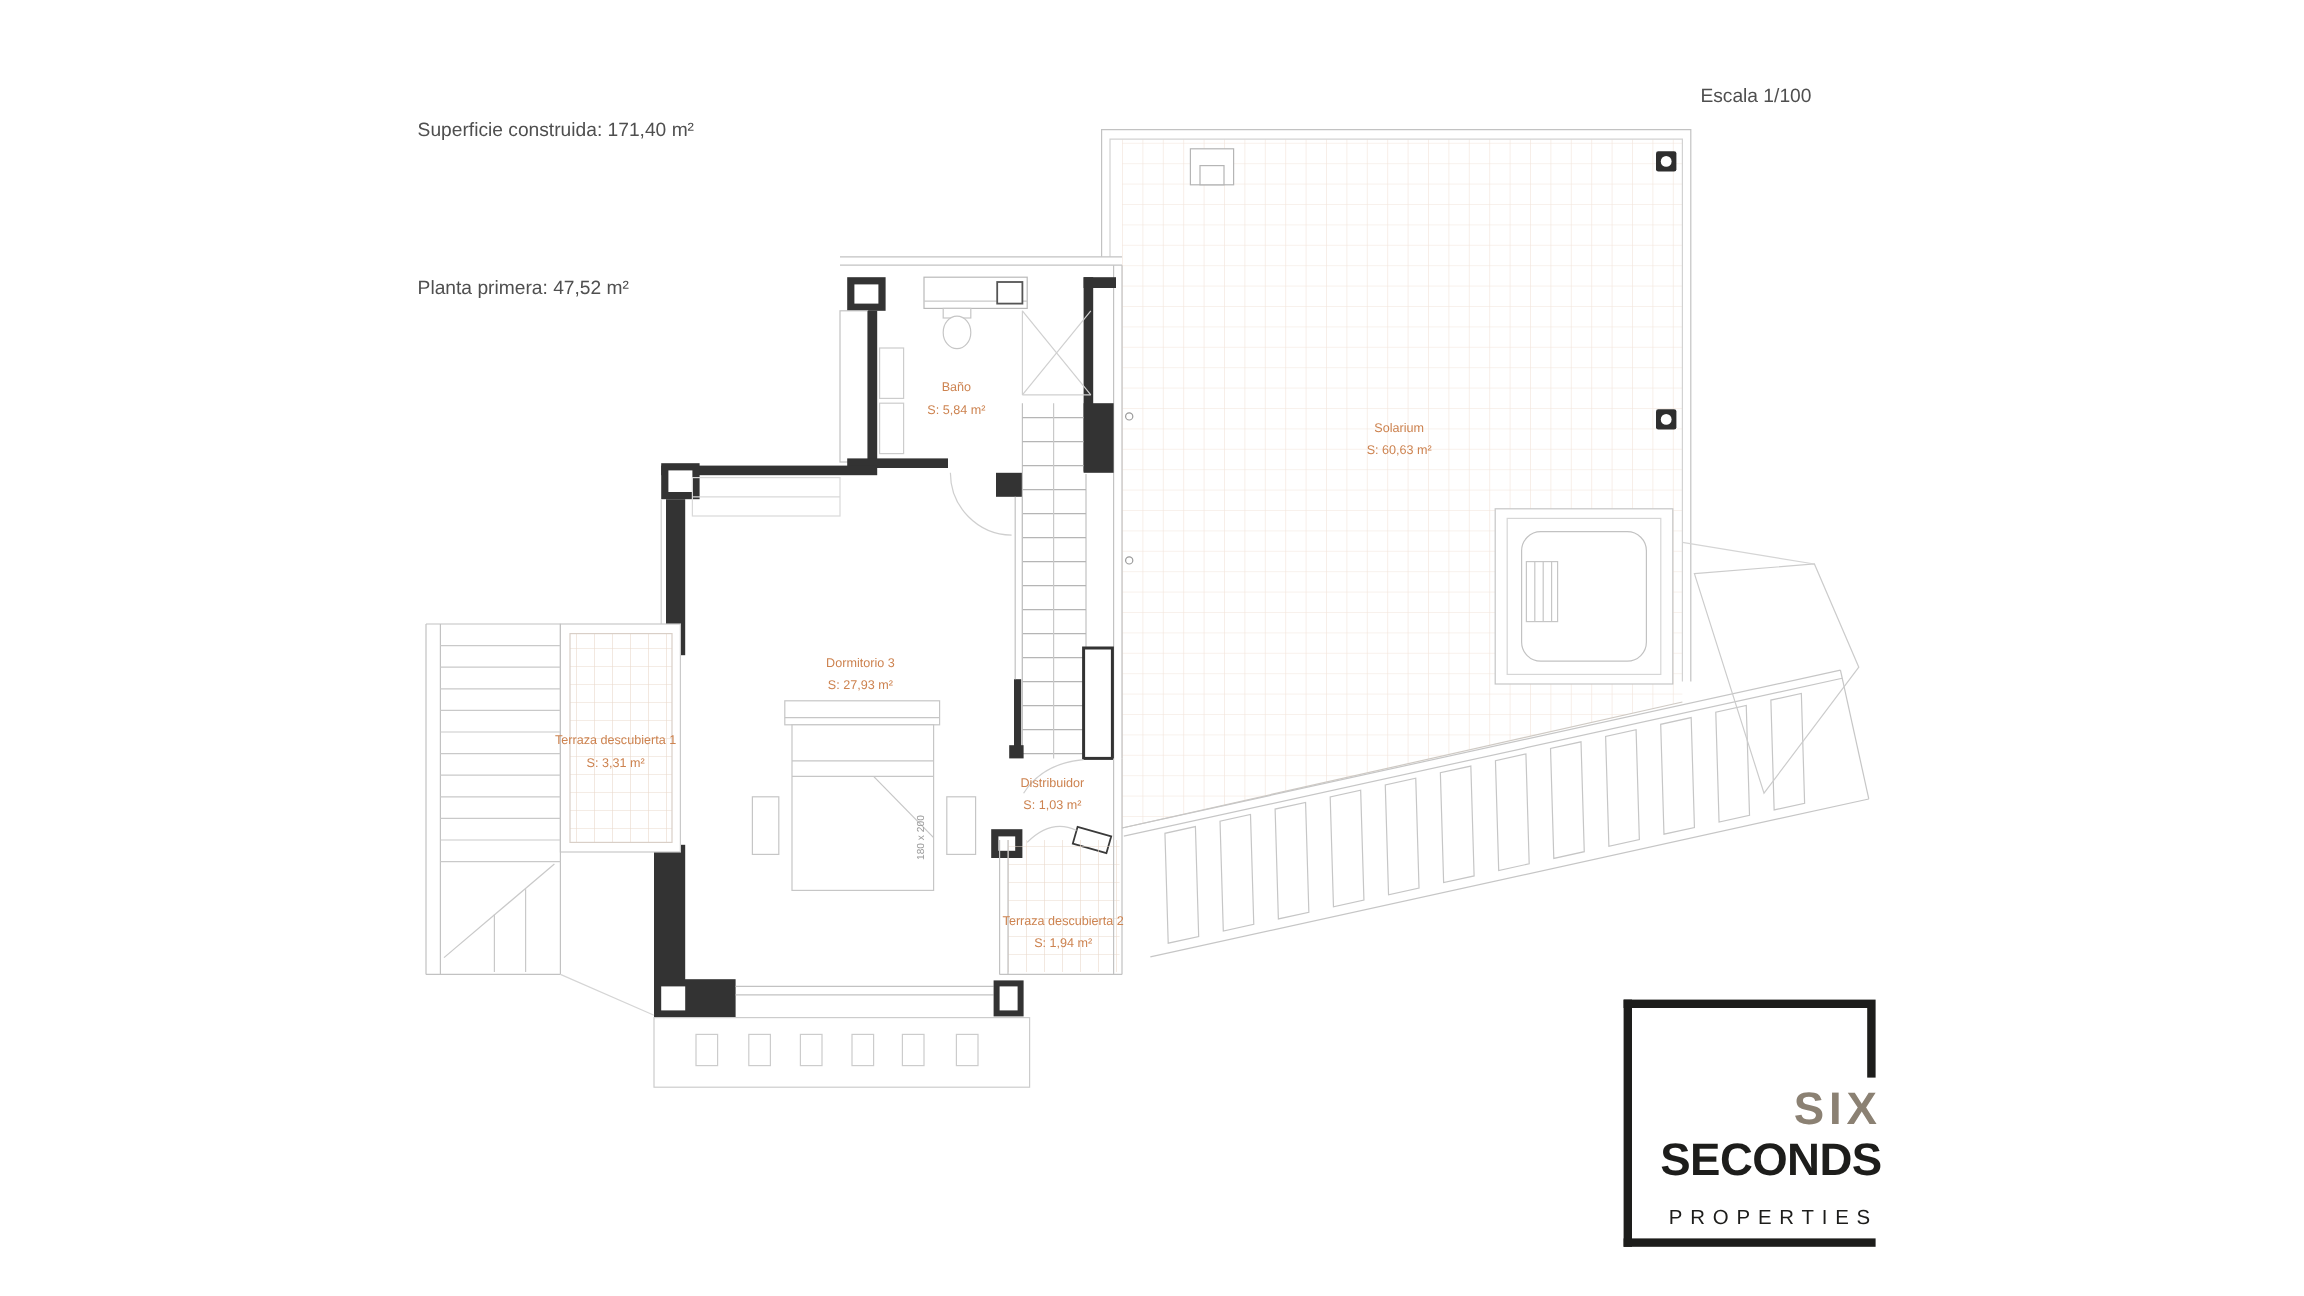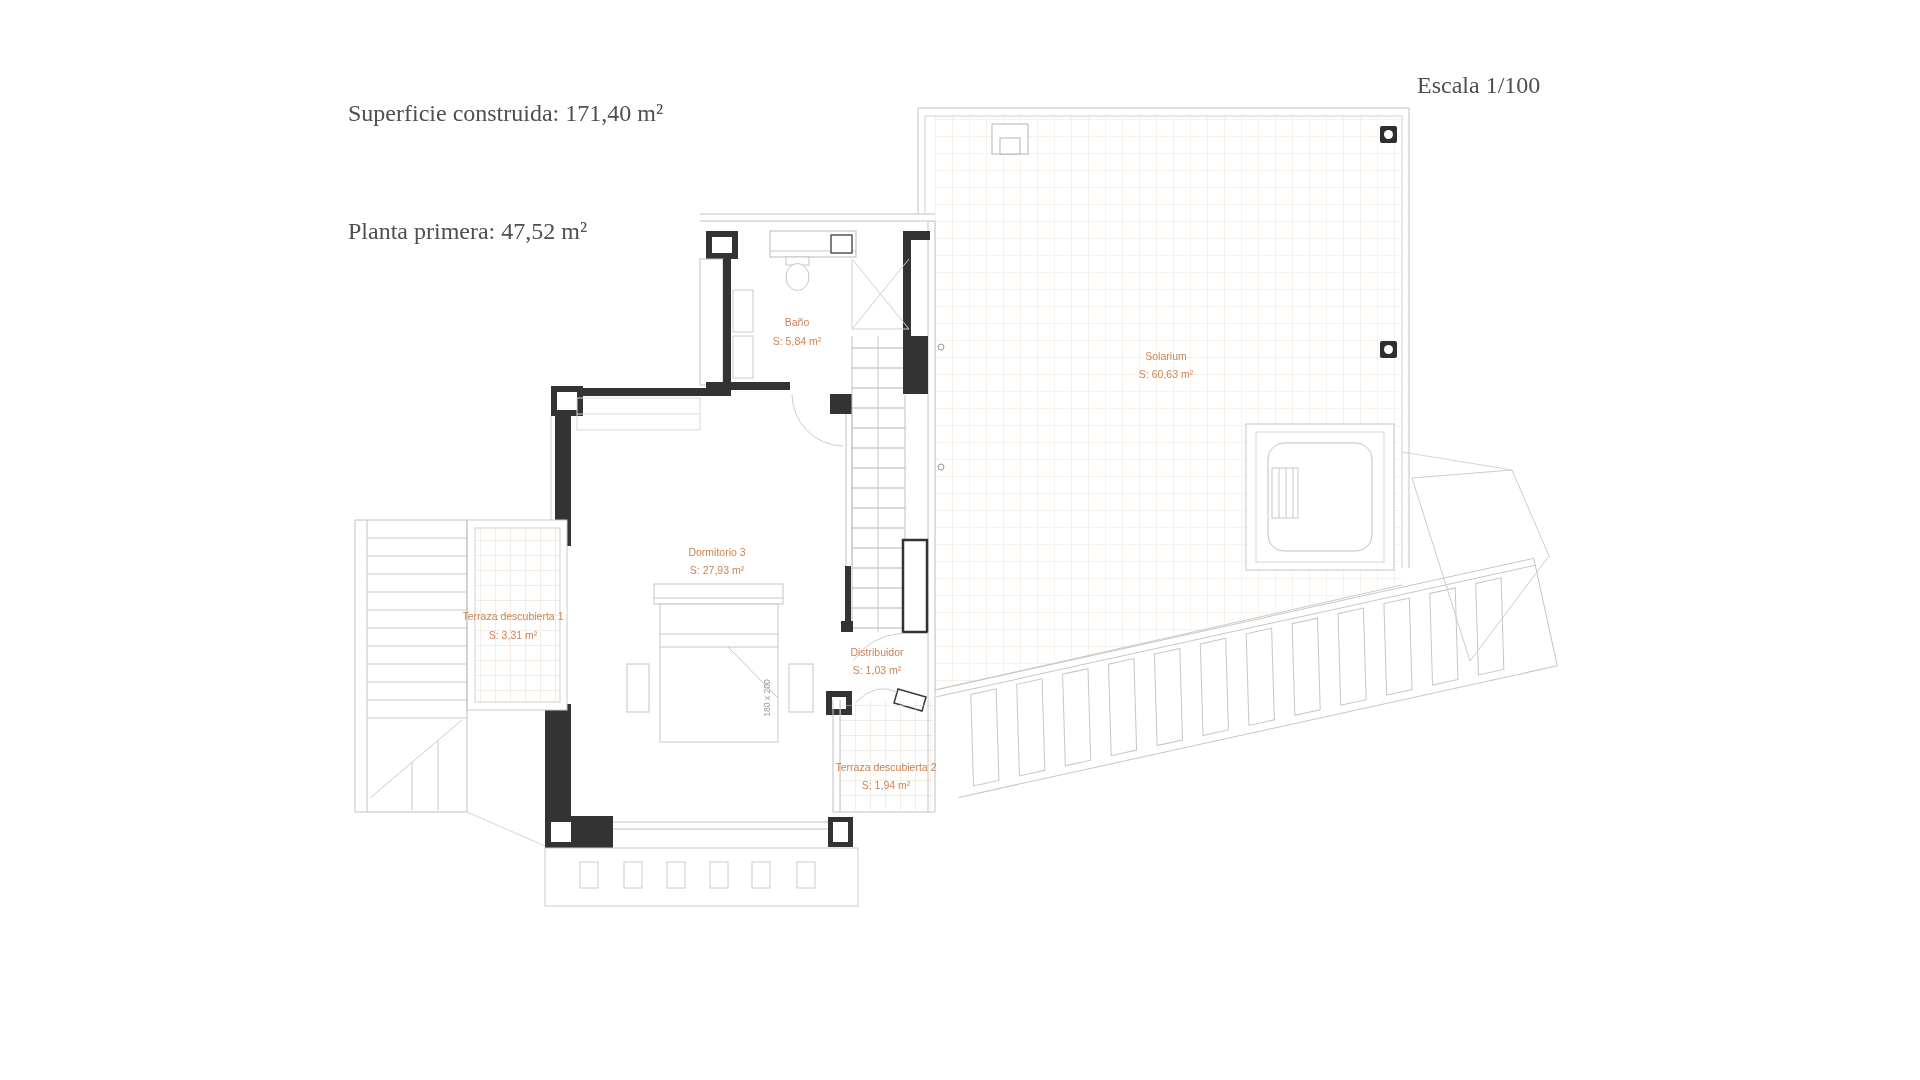--- a/index.html
+++ b/index.html
@@ -3,23 +3,23 @@
 <meta charset="utf-8">
 <style>
   :root{
     --accent:#cd8350; --wall:#333333; --line:#c2c2c2;
     --text:#4f4f4f; --logo-taupe:#8b8173; --logo-black:#1d1d1b;
   }
   *{margin:0;padding:0;box-sizing:border-box}
   html,body{background:#fff;}
   body{font-family:"Liberation Sans", sans-serif;}
   .canvas{position:relative;width:1920px;height:1080px;background:#fff;overflow:hidden;}
-  .hdr{position:absolute;color:var(--text);font-size:24px;letter-spacing:0;white-space:nowrap;font-family:Liberation Serif, serif;}
+  .hdr{position:absolute;color:var(--text);font-size:16px;letter-spacing:0;white-space:nowrap;}
   #t-superficie{left:348px;top:100px;text-align:right;}
-  #t-planta{left:348px;top:218px;}
+  #t-planta{left:348px;top:232px;}
   #t-escala{left:1417px;top:72px;}
   svg.plan{position:absolute;left:0;top:0;}
   svg text.room{fill:var(--accent);font-family:"Liberation Sans",sans-serif;font-size:10.5px;text-anchor:middle;}
   svg text.tiny{fill:#9a9a9a;font-family:"Liberation Sans",sans-serif;font-size:8.5px;text-anchor:middle;}
   
   .logo-box{position:absolute;left:1353px;top:833px;width:210px;height:206px;
     border:7px solid var(--logo-black);border-right:none;}
   .logo-box .rseg{position:absolute;right:0;top:0;width:7px;height:58px;background:var(--logo-black);}
   .logo-line{position:absolute;white-space:nowrap;line-height:1;background:#fff;}
   .logo-six{right:-5px;top:66px;font-size:38px;font-weight:700;letter-spacing:4px;color:var(--logo-taupe);}
@@ -234,14 +234,20 @@
     <g>
       <text class="room" x="877" y="656">Distribuidor</text>
       <text class="room" x="877" y="674">S: 1,03 m²</text>
     </g>
     <g>
       <text class="room" x="886" y="771">Terraza descubierta 2</text>
       <text class="room" x="886" y="789">S: 1,94 m²</text>
     </g>
   </svg>
 
+  <div class="logo-box">
+    <div class="rseg"></div>
+    <div class="logo-line logo-six">SIX</div>
+    <div class="logo-line logo-seconds">SECONDS</div>
+    <div class="logo-line logo-props">PROPERTIES</div>
+  </div>
 
 </div>
 
 </body></html>

